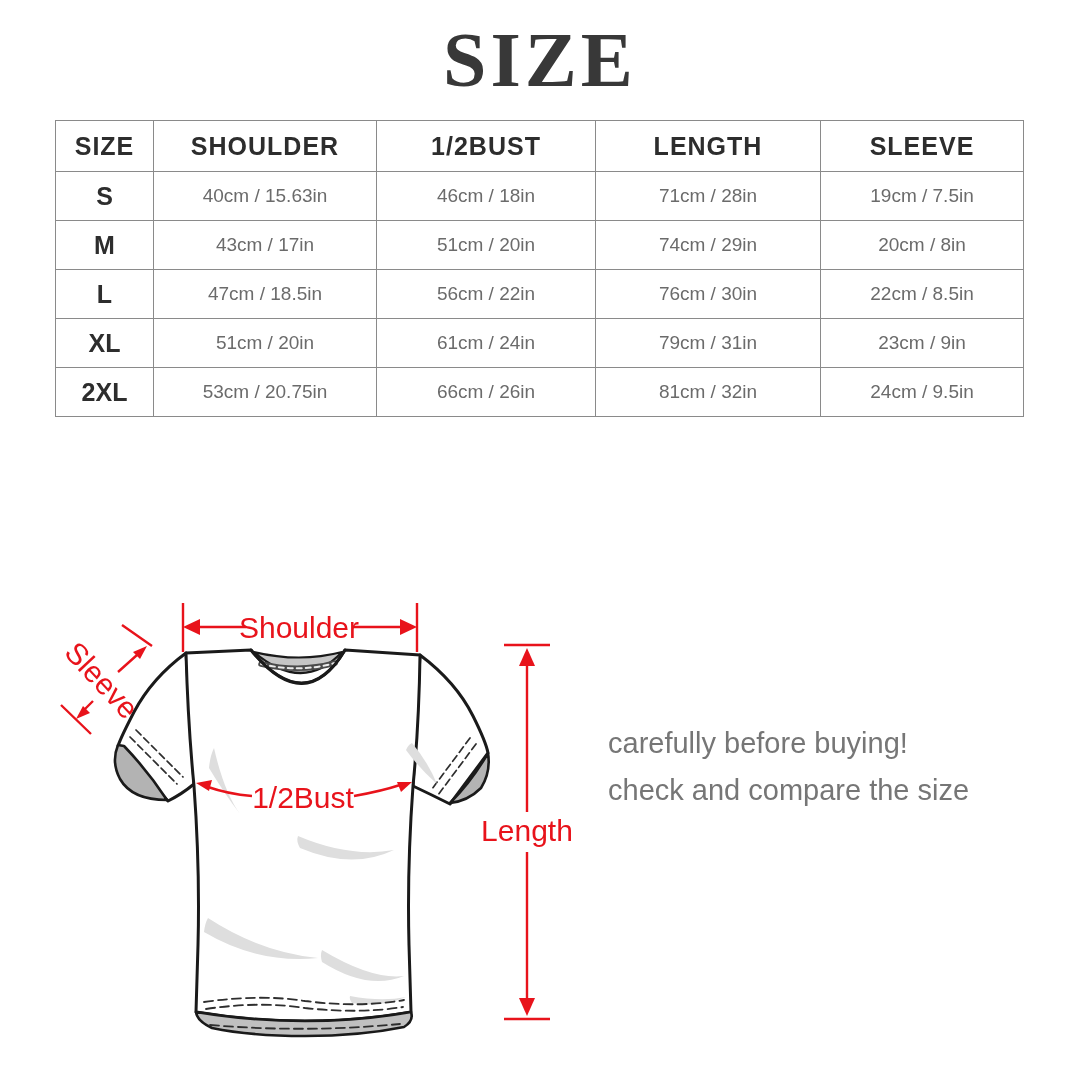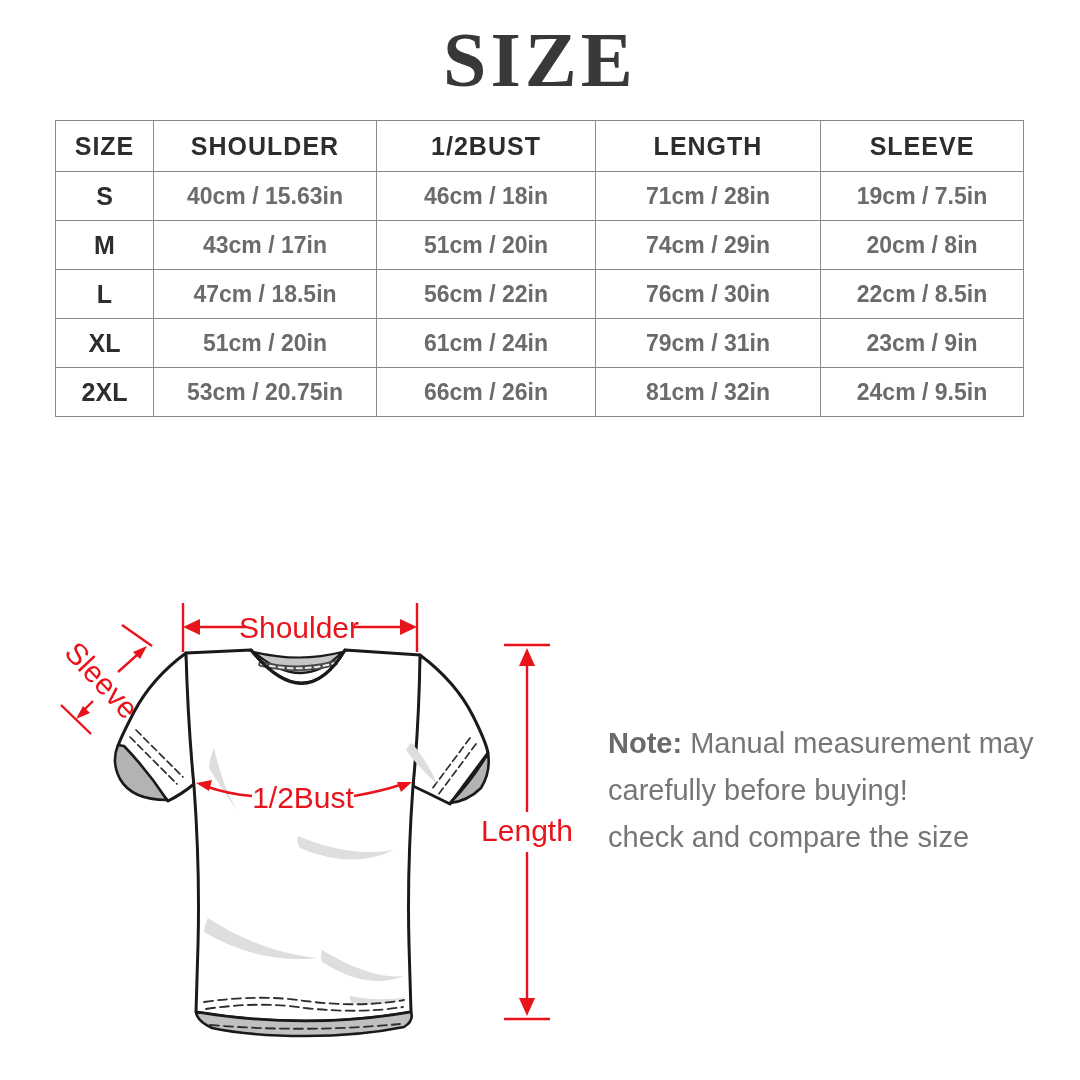--- a/index.html
+++ b/index.html
@@ -18,21 +18,21 @@
     border-collapse:collapse;table-layout:fixed;background:#ffffff;
   }
   table.size-table td, table.size-table th{
     border:1px solid #8a8a8a;text-align:center;vertical-align:middle;
     height:48px;padding:0;white-space:nowrap;overflow:hidden;
   }
   table.size-table th{
     height:50px;font-size:25px;font-weight:bold;color:#2d2d2d;letter-spacing:1px;
   }
   td.size-col{font-size:25px;font-weight:bold;color:#2d2d2d;}
-  td.val{font-size:23px;font-weight:bold;color:#6b6b6b;}
+  td.val{font-size:19px;font-weight:normal;color:#6b6b6b;}
   .diagram-svg{position:absolute;left:0;top:0;width:1080px;height:1080px;}
   .note{
     position:absolute;left:608px;top:720px;width:440px;
     font-size:29px;line-height:47px;color:#767676;
   }
   .note .note-bold{font-weight:bold;color:#6a6a6a;}
 </style>
 </head>
 <body>
 
@@ -161,18 +161,17 @@
       <g>
         <path d="M504,645 L550,645 M527,663 L527,812 M527,852 L527,1000 M504,1019 L550,1019" fill="none" stroke-width="2.4"></path>
         <polygon points="527,648 519,666 535,666" stroke="none"></polygon>
         <polygon points="527,1016 519,998 535,998" stroke="none"></polygon>
         <text x="527" y="841" text-anchor="middle" stroke="none">Length</text>
       </g>
     </g>
   </svg>
 
   <div class="note">
-    <div class="note-line"><span class="note-bold">Note:</span> <span>Manual measurement may</span></div>
     <div class="note-line">carefully before buying!</div>
     <div class="note-line">check and compare the size</div>
   </div>
 
 </div>
 
 </body></html>

